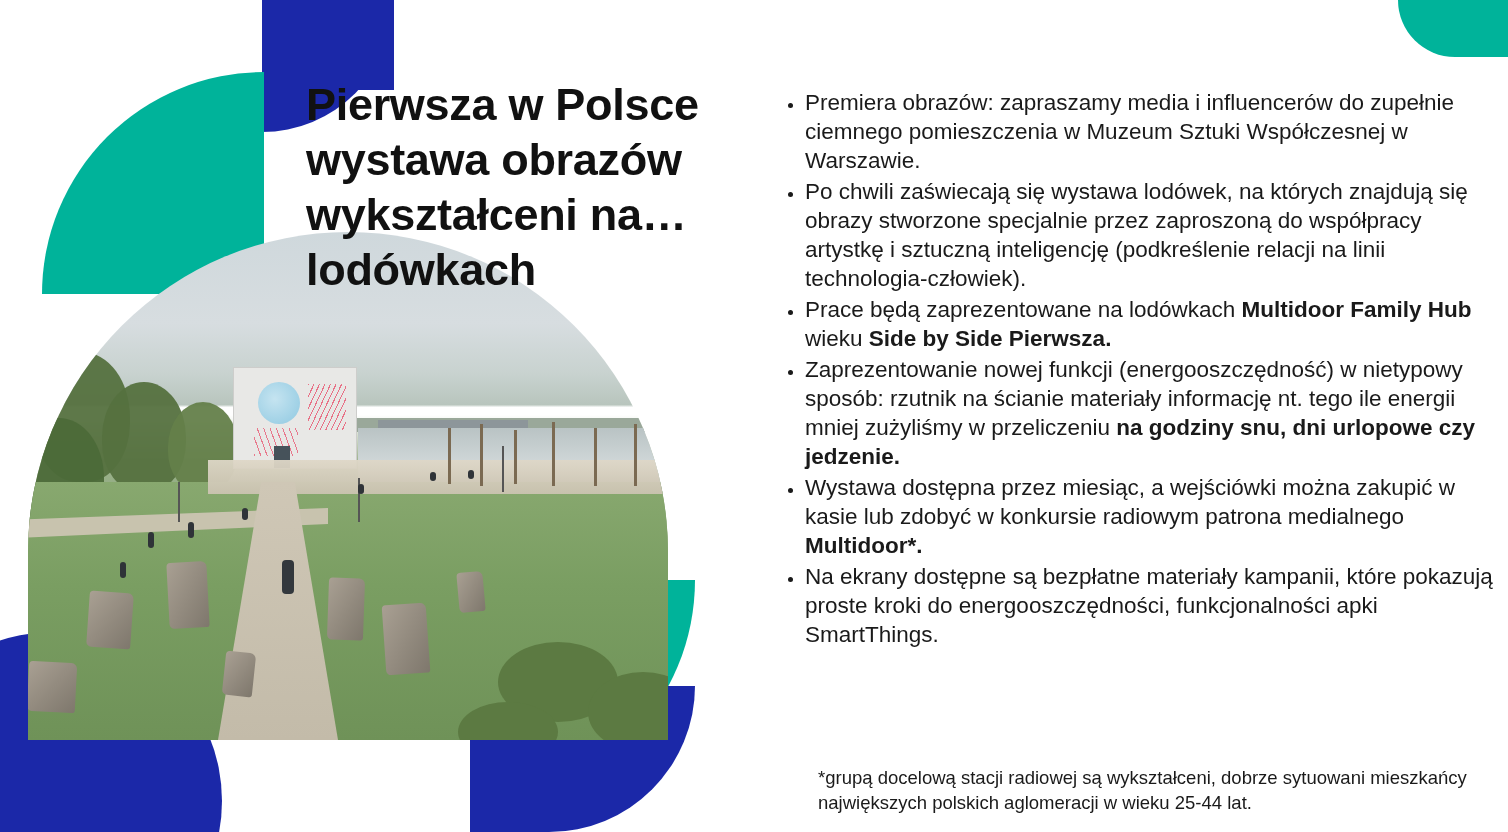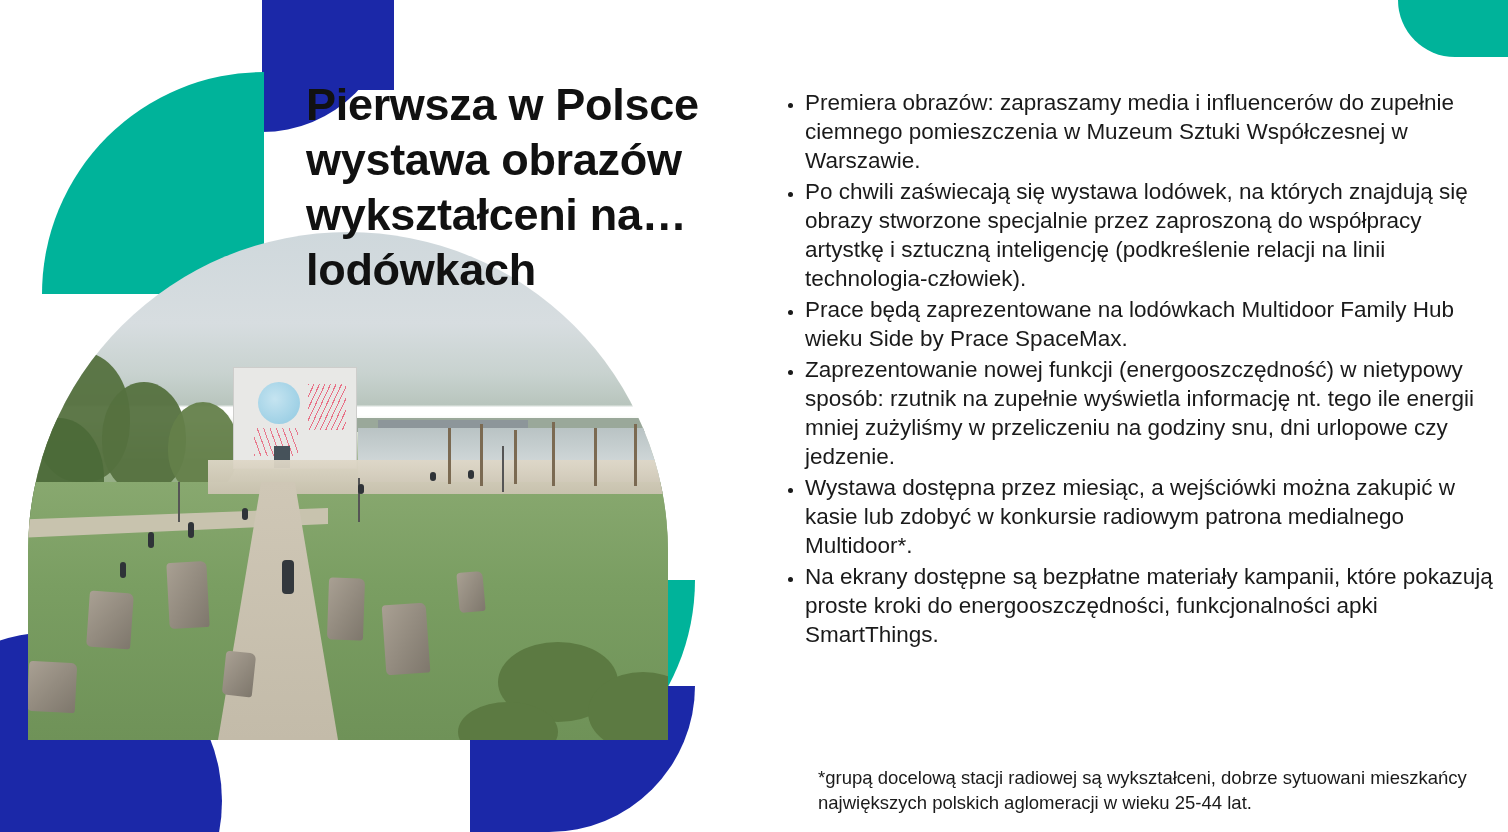--- a/index.html
+++ b/index.html
@@ -249,21 +249,21 @@
   .bullets ul {
     margin: 0;
     padding-left: 26px;
     list-style: disc;
   }
   .bullets li {
     margin-bottom: 2px;
     margin-left: 9px;
   }
   .bullets li::marker { font-size: 18px; }
-  .bullets b { font-weight: 400; }
+  .bullets b { font-weight: 700; }
 
   .footnote {
     position: absolute;
     left: 818px;
     top: 766px;
     width: 680px;
     font-size: 18.5px;
     line-height: 1.34;
     color: #1a1a1a;
   }
@@ -334,20 +334,20 @@
     <div class="person" style="left:92px;top:330px;"></div>
   </div>
 </div>
 
 <div class="headline">Pierwsza w Polsce wystawa obrazów wykształceni na… lodówkach</div>
 
 <div class="bullets">
   <ul id="bullet-ul">
       <li><span>Premiera obrazów: zapraszamy media i influencerów do zupełnie ciemnego pomieszczenia w Muzeum Sztuki Współczesnej w Warszawie.</span></li>
       <li><span>Po chwili zaświecają się wystawa lodówek, na których znajdują się obrazy stworzone specjalnie przez zaproszoną do współpracy artystkę i sztuczną inteligencję (podkreślenie relacji na linii technologia-człowiek).</span></li>
-      <li><span>Prace będą zaprezentowane na lodówkach </span><b>Multidoor Family Hub</b><span> wieku </span><b>Side by Prace SpaceMax.</b></li>
-      <li><span>Zaprezentowanie nowej funkcji (energooszczędność) w nietypowy sposób: rzutnik na zupełnie wyświetla informację nt. tego ile energii mniej zużyliśmy w przeliczeniu </span><b>na godziny snu, dni urlopowe czy jedzenie.</b></li>
+      <li><span>Prace będą zaprezentowane na lodówkach </span><b>Multidoor Family Hub</b><span> wieku </span><b>Side by Side Pierwsza.</b></li>
+      <li><span>Zaprezentowanie nowej funkcji (energooszczędność) w nietypowy sposób: rzutnik na ścianie materiały informację nt. tego ile energii mniej zużyliśmy w przeliczeniu </span><b>na godziny snu, dni urlopowe czy jedzenie.</b></li>
       <li><span>Wystawa dostępna przez miesiąc, a wejściówki można zakupić w kasie lub zdobyć w konkursie radiowym patrona medialnego </span><b>Multidoor*.</b></li>
       <li><span>Na ekrany dostępne są bezpłatne materiały kampanii, które pokazują proste kroki do energooszczędności, funkcjonalności apki SmartThings.</span></li>
     </ul>
 </div>
 
 <div class="footnote">*grupą docelową stacji radiowej są wykształceni, dobrze sytuowani mieszkańcy największych polskich aglomeracji w wieku 25-44 lat.</div>
 
 </body></html>

